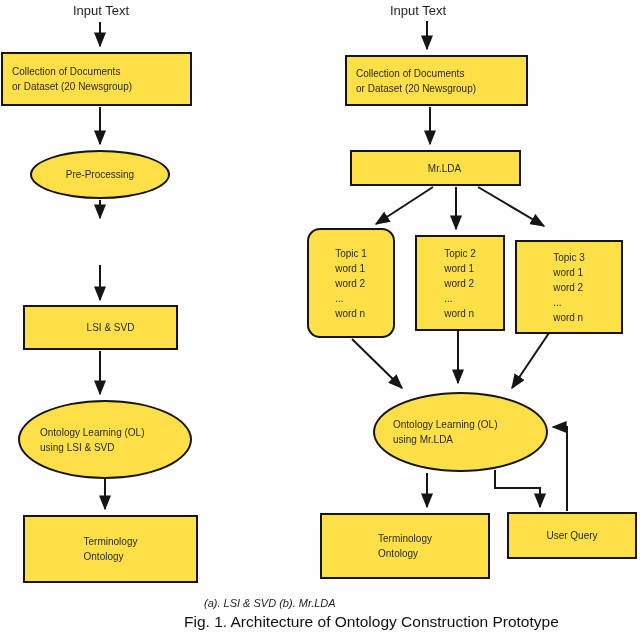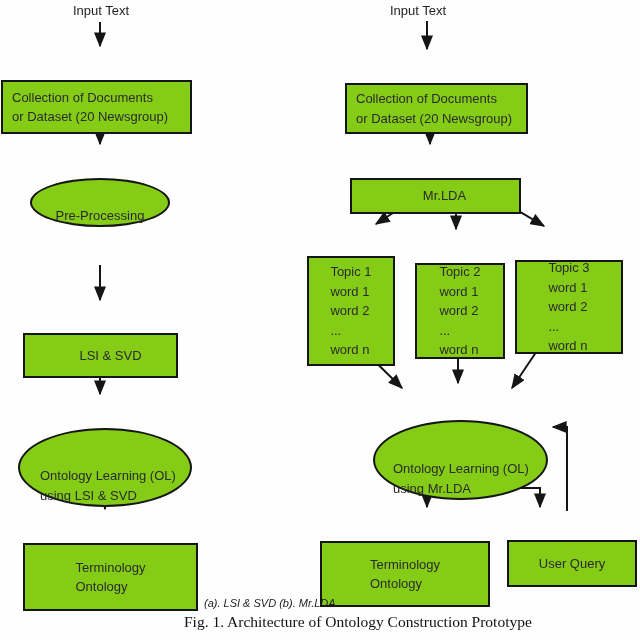--- a/index.html
+++ b/index.html
@@ -21,35 +21,33 @@
     left: 0;
     top: 0;
     width: 640px;
     height: 640px;
     pointer-events: none;
   }
   .node {
     position: absolute;
     box-sizing: border-box;
     border: 2px solid #151515;
-    background: #84cc16;
+    background: #fde047;
     display: flex;
     align-items: center;
     justify-content: center;
-    font-size: 13px;
+    font-size: 10px;
     line-height: 1.5;
     color: #2b2b2b;
-    margin-top: 28px;
   }
   .node .txt {
     white-space: pre-line;
   }
   .ellipse {
     border-radius: 50%;
-    align-items: flex-end;
   }
   .align-left {
     justify-content: flex-start;
   }
   .align-left .txt {
     text-align: left;
   }
   .center-block .txt {
     text-align: left;
   }
@@ -63,41 +61,41 @@
   .a-collection   { left: 1px;   top: 52px;  width: 191px; height: 54px; padding-left: 9px; }
   .a-preprocess   { left: 30px;  top: 150px; width: 140px; height: 49px; }
   .a-normalize    { left: 22px;  top: 223px; width: 163px; height: 41px; }
   .a-lsi          { left: 23px;  top: 305px; width: 155px; height: 45px; padding-left: 20px; }
   .a-ol           { left: 18px;  top: 400px; width: 174px; height: 79px; padding-left: 20px; }
   .a-terminology  { left: 23px;  top: 515px; width: 175px; height: 68px; }
   .a-input        { left: 55px;  top: 3px;   width: 92px; }
   
   .b-collection   { left: 345px; top: 55px;  width: 183px; height: 51px; padding-left: 9px; }
   .b-mrlda        { left: 350px; top: 150px; width: 171px; height: 36px; padding-left: 18px; }
-  .b-topic1       { left: 307px; top: 228px; width: 88px;  height: 110px; }
+  .b-topic1       { left: 307px; top: 228px; width: 88px;  height: 110px; border-radius: 13px; }
   .b-topic2       { left: 415px; top: 235px; width: 90px;  height: 96px; }
-  .b-topic3       { left: 515px; top: 232px; width: 108px; height: 94px; }
+  .b-topic3       { left: 515px; top: 240px; width: 108px; height: 94px; }
   .b-ol           { left: 373px; top: 392px; width: 175px; height: 80px; padding-left: 18px; }
   .b-terminology  { left: 320px; top: 513px; width: 170px; height: 66px; }
   .b-userquery    { left: 507px; top: 512px; width: 130px; height: 47px; }
   .b-input        { left: 372px; top: 3px;   width: 92px; }
   
   .caption-sub {
     position: absolute;
     left: 204px;
     top: 597px;
     font-size: 11px;
     color: #1d1d1d;
     font-style: italic;
   }
   .caption-fig {
     position: absolute;
     left: 184px;
     top: 613px;
-    font-family: Liberation Serif, serif;
+    font-family: Liberation Sans, sans-serif;
     font-size: 15.5px;
     color: #111111;
   }
 </style>
 </head>
 <body>
 
 <div id="stage">
 
   <svg id="edges" viewBox="0 0 640 640">

